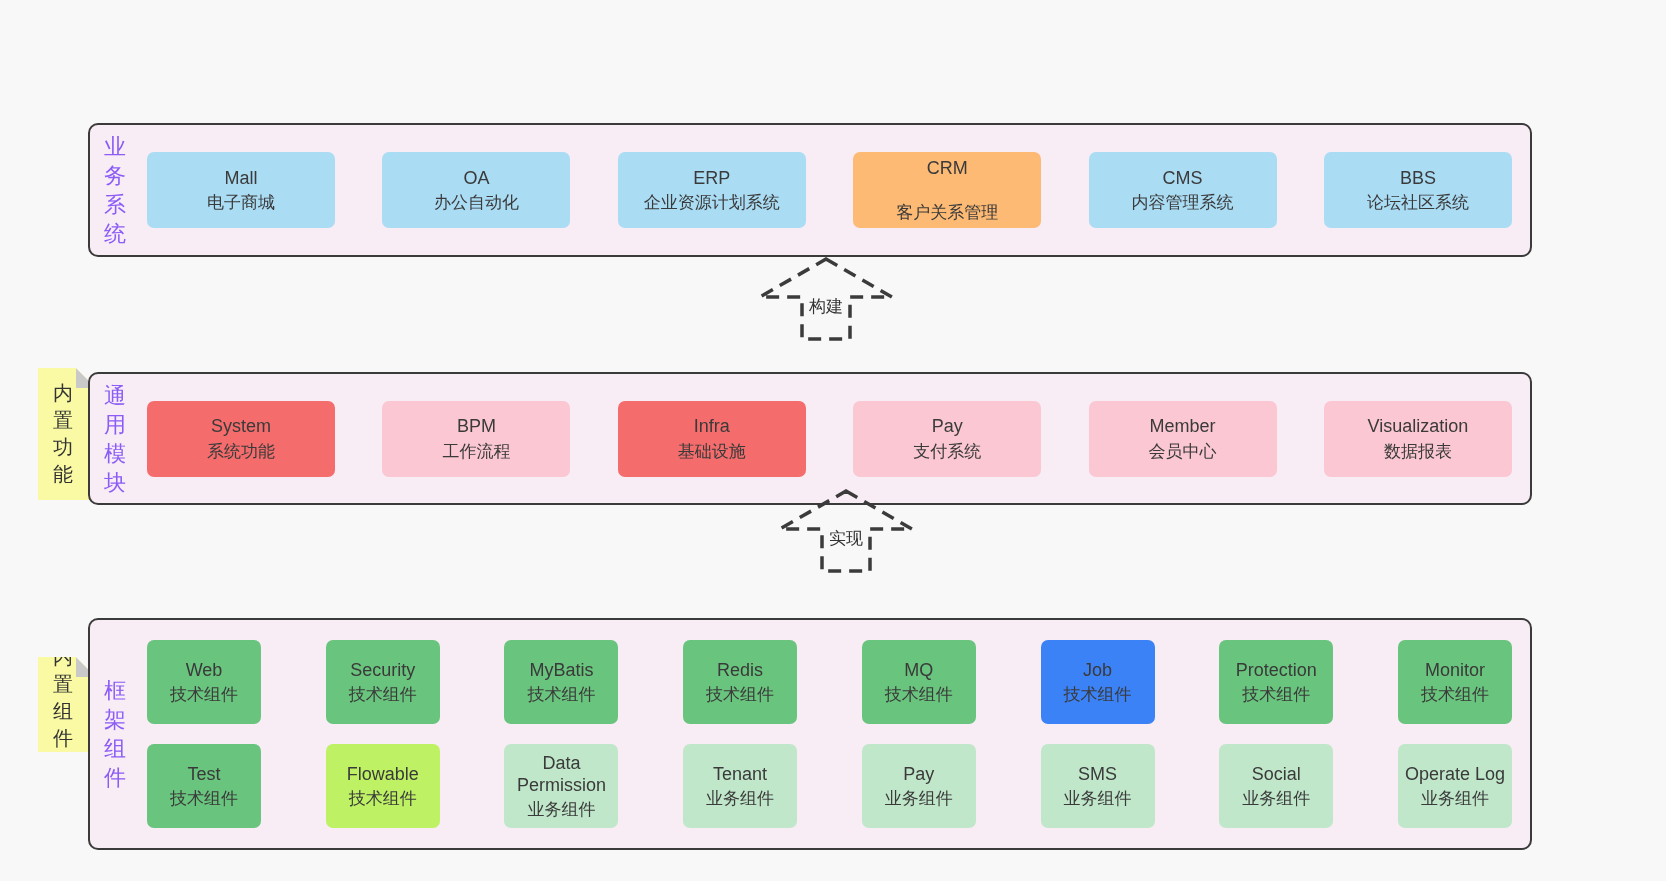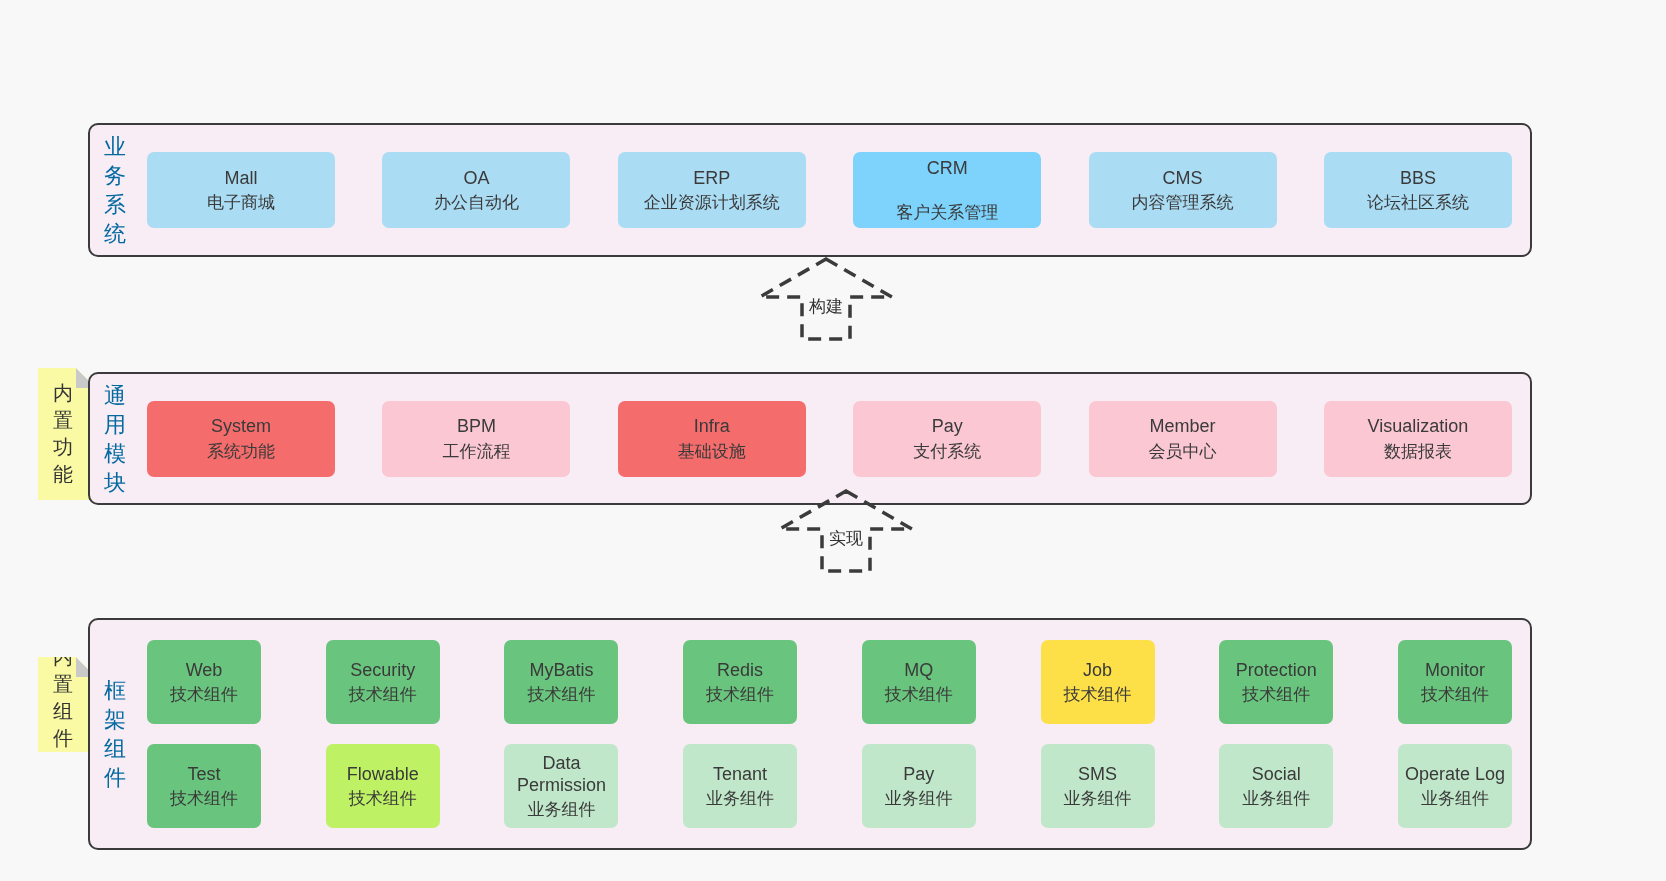--- a/index.html
+++ b/index.html
@@ -34,21 +34,21 @@
   .layer-label {
     position: absolute;
     left: 13px;
     top: 50%;
     transform: translateY(-50%);
     width: 24px;
     font-size: 22px;
     line-height: 1.32;
     text-align: center;
     word-break: break-all;
-    color: #0369a1;
+    color: #8b5cf6;
   }
 
   .rows {
     position: absolute;
     left: 57px;
     right: 18px;
     top: 0;
     bottom: 0;
     display: flex;
     flex-direction: column;
@@ -154,21 +154,21 @@
             <div class="box-subtitle">电子商城</div>
           </div>
           <div class="box" style="background: rgb(170, 220, 244);">
             <div class="box-title">OA</div>
             <div class="box-subtitle">办公自动化</div>
           </div>
           <div class="box" style="background: rgb(170, 220, 244);">
             <div class="box-title">ERP</div>
             <div class="box-subtitle">企业资源计划系统</div>
           </div>
-          <div class="box" style="background: #7dd3fc; gap: 20px;">
+          <div class="box" style="background: #fdba74; gap: 20px;">
             <div class="box-title">CRM</div>
             <div class="box-subtitle">客户关系管理</div>
           </div>
           <div class="box" style="background: rgb(170, 220, 244);">
             <div class="box-title">CMS</div>
             <div class="box-subtitle">内容管理系统</div>
           </div>
           <div class="box" style="background: rgb(170, 220, 244);">
             <div class="box-title">BBS</div>
             <div class="box-subtitle">论坛社区系统</div>
@@ -240,21 +240,21 @@
             <div class="box-subtitle">技术组件</div>
           </div>
           <div class="box" style="background: rgb(105, 196, 125);">
             <div class="box-title">Redis</div>
             <div class="box-subtitle">技术组件</div>
           </div>
           <div class="box" style="background: rgb(105, 196, 125);">
             <div class="box-title">MQ</div>
             <div class="box-subtitle">技术组件</div>
           </div>
-          <div class="box" style="background: #fde047;">
+          <div class="box" style="background: #3b82f6;">
             <div class="box-title">Job</div>
             <div class="box-subtitle">技术组件</div>
           </div>
           <div class="box" style="background: rgb(105, 196, 125);">
             <div class="box-title">Protection</div>
             <div class="box-subtitle">技术组件</div>
           </div>
           <div class="box" style="background: rgb(105, 196, 125);">
             <div class="box-title">Monitor</div>
             <div class="box-subtitle">技术组件</div>

